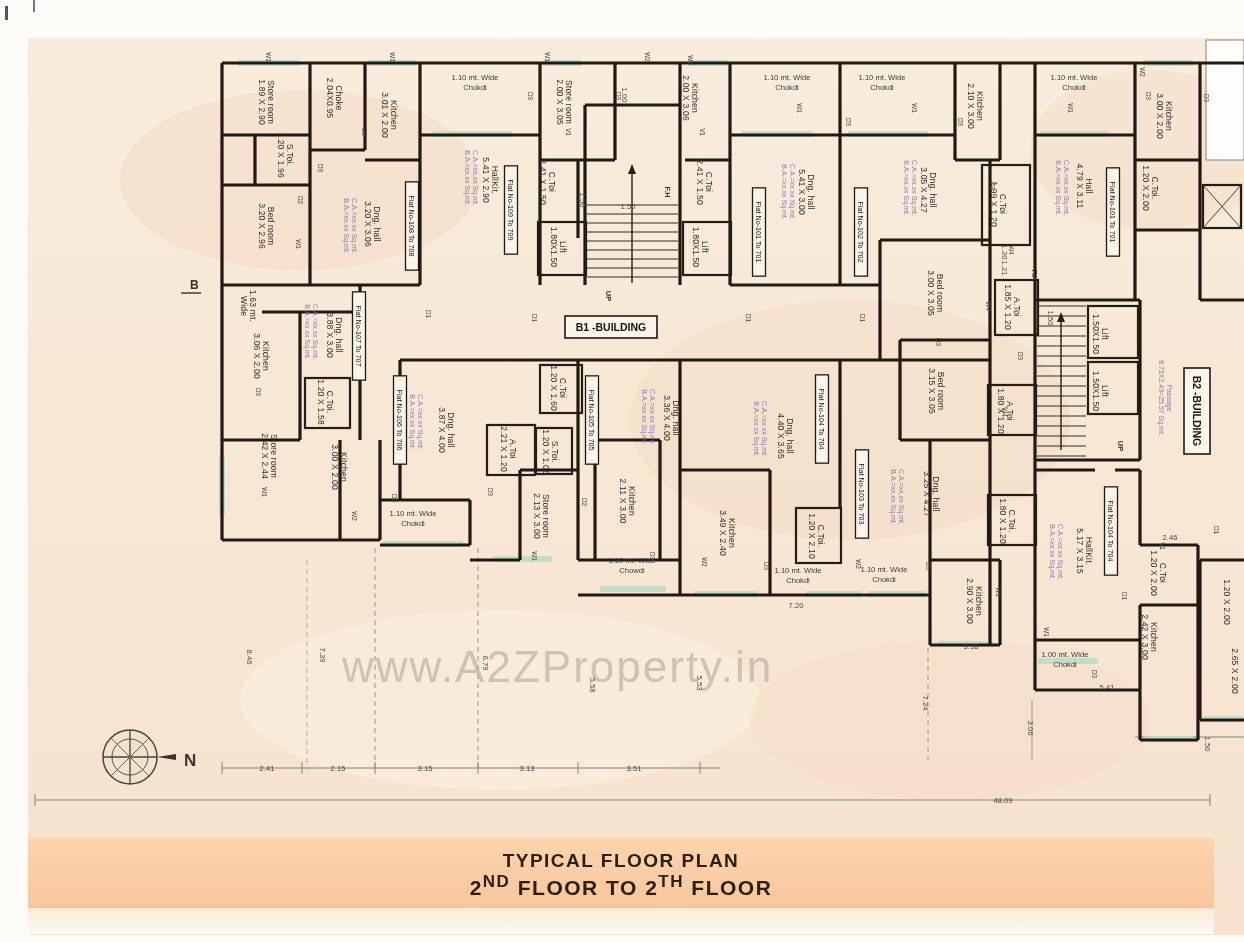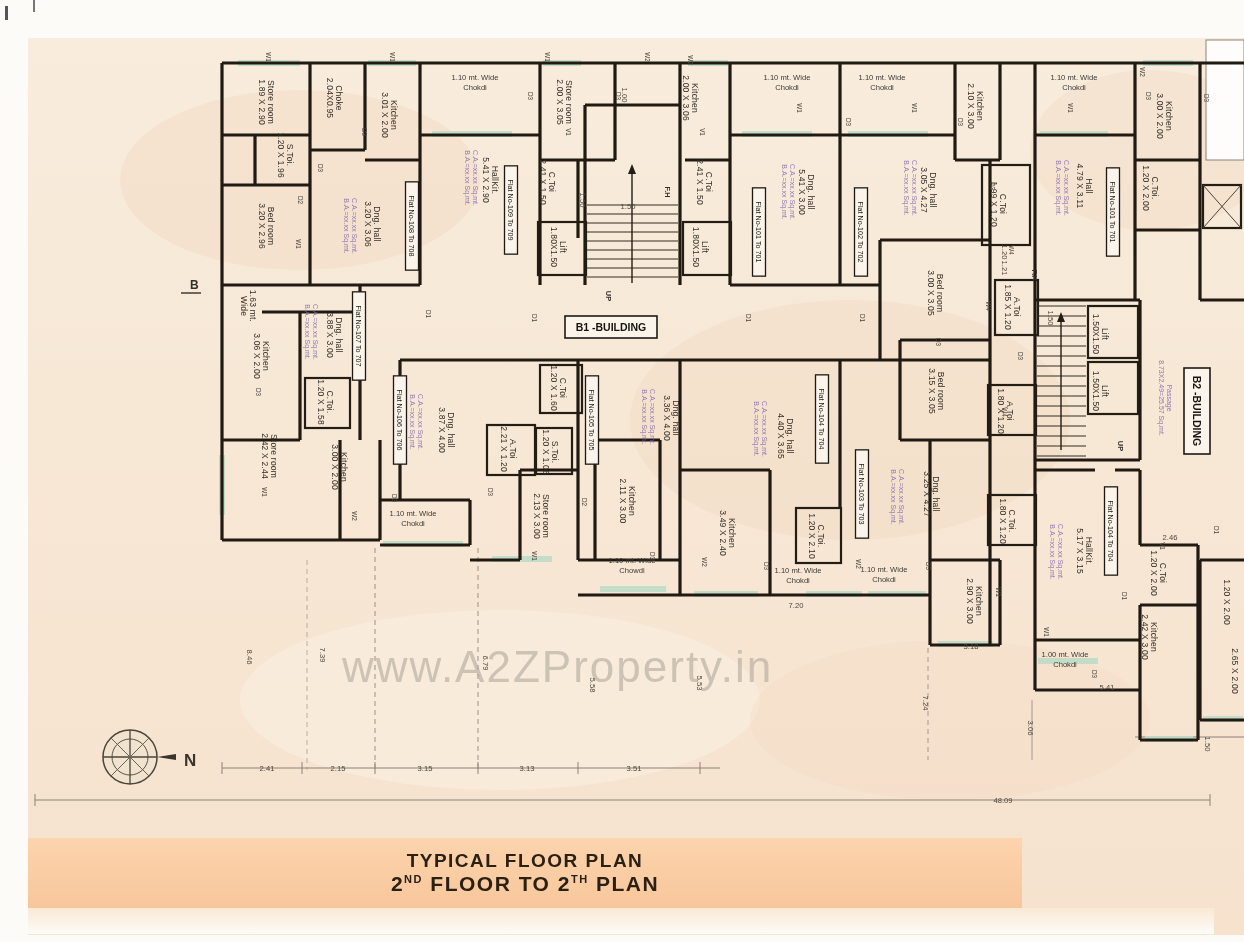--- a/index.html
+++ b/index.html
@@ -9,25 +9,25 @@
   .room{font-size:8.5px;fill:#332e28;letter-spacing:.2px;}
   .chok{font-size:7.6px;fill:#3c3a35;}
   .tag{font-size:6.3px;fill:#4a443c;}
   .dim{font-size:7.6px;fill:#4c463e;}
   .misc{font-size:7.4px;fill:#33302b;font-weight:bold;}
   .purple{font-size:7px;fill:#7e63ad;opacity:.85;filter:url(#blur07);}
   .tagbox-t{font-size:7.2px;fill:#1d1a15;}
   .bldg{font-size:10.5px;font-weight:bold;fill:#17140f;}
   #watermark{position:absolute;left:342px;top:642px;width:490px;
     font-size:44px;color:rgba(168,162,152,.55);letter-spacing:2px;white-space:nowrap;}
-  #banner{position:absolute;left:28px;top:838px;width:994px;height:70px;
+  #banner{position:absolute;left:28px;top:838px;width:1186px;height:70px;
     background:linear-gradient(#fcd4ad,#f8c69b);text-align:center;color:#2b2014;}
   #banner .l1{margin-top:12px;font-size:19px;font-weight:bold;letter-spacing:1.5px;}
   #banner .l2{font-size:21px;font-weight:bold;letter-spacing:1.5px;}
-  #banner sup{font-size:11px;margin-top:28px;}
+  #banner sup{font-size:17px;margin-top:28px;}
   #understrip{position:absolute;left:28px;top:908px;width:1186px;height:26px;
     background:linear-gradient(#f9e9d5,#fdfbf7);}
 </style>
 </head>
 <body>
 
 <div id="stage">
   <svg id="plan-svg" width="1244" height="942" viewBox="0 0 1244 942">
     <defs>
       <linearGradient id="bgGrad" x1="0" y1="0" x2="0" y2="1">
@@ -367,16 +367,16 @@
         <text class="misc" x="1118" y="446" text-anchor="middle" transform="rotate(90 1118 446)">UP</text>
         <text class="misc" x="665" y="192" text-anchor="middle" transform="rotate(90 665 192)">F.H</text>
         <text class="misc" x="1032" y="275" text-anchor="middle" transform="rotate(90 1032 275)">F.H</text>
       </g>
   </svg>
 
   <div id="watermark">www.A2ZProperty.in</div>
 
   <div id="banner">
     <div class="l1">TYPICAL FLOOR PLAN</div>
-    <div class="l2"><span>2</span><sup>ND</sup><span> FLOOR TO 2</span><sup>TH</sup><span> PLAN</span></div>
+    <div class="l2"><span>2</span><sup>ND</sup><span> FLOOR TO 2</span><sup>TH</sup><span> FLOOR</span></div>
   </div>
   <div id="understrip"></div>
 </div>
 
 </body></html>

